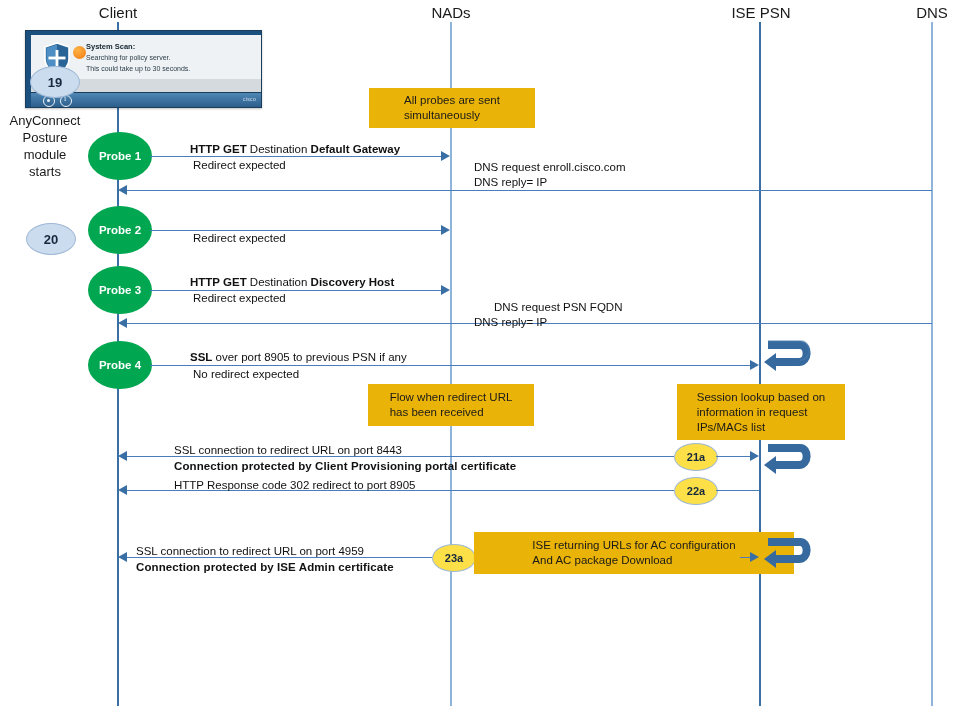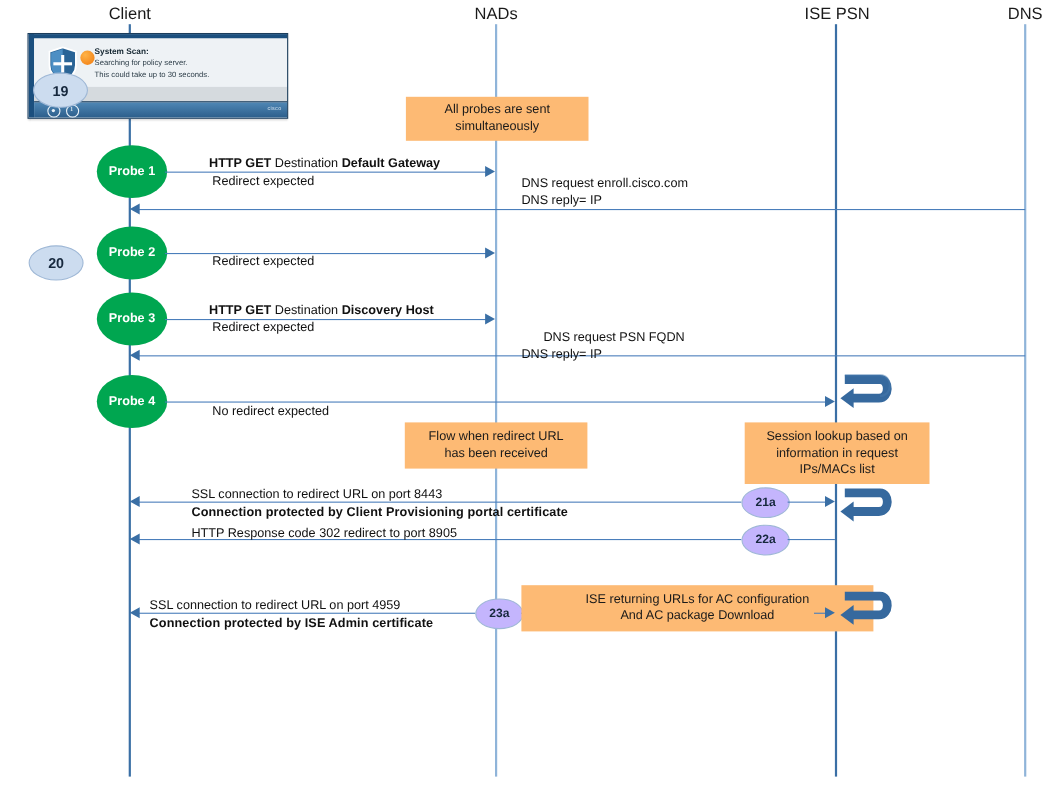--- a/index.html
+++ b/index.html
@@ -34,31 +34,31 @@
   .probe{
     position:absolute;width:64px;height:48px;border-radius:50%;
     background:#00a650;
     display:flex;align-items:center;justify-content:center;
     color:#ffffff;font-size:11.5px;font-weight:bold;
     box-shadow:0 0 0 0 rgba(0,0,0,0);
   }
   
   .step-badge{
     position:absolute;width:42px;height:26px;border-radius:50%;
-    background:#c4b5fd;border:1px solid #9fb8d6;
+    background:#fde047;border:1px solid #9fb8d6;
     display:flex;align-items:center;justify-content:center;
     font-size:11px;font-weight:bold;color:#16283d;
   }
   .step-badge.big{width:48px;height:30px;font-size:13px;font-weight:bold;background:#ccdcef;border-color:#9fb8d6;}
 
   
   .callout{
-    position:absolute;background:#fdba74;
+    position:absolute;background:#eab308;
     display:flex;align-items:center;justify-content:center;
-    text-align:center;font-size:11.5px;color:#1a1a1a;line-height:15px;
+    text-align:left;font-size:11.5px;color:#1a1a1a;line-height:15px;
     padding:2px 6px;box-sizing:border-box;
   }
 
   
   .caption{position:absolute;font-size:13px;color:#1a1a1a;text-align:center;line-height:17px;}
 
   
   .ac-window{
     position:absolute;left:25px;top:30px;width:235px;height:76px;
     background:#eef2f5;border:1px solid #1b3d5c;
@@ -124,20 +124,23 @@
     <div class="ac-greyband"></div>
     <div class="ac-footer">
       <div class="ac-gear"></div>
       <div class="ac-info"></div>
       <div class="ac-cisco">cisco</div>
     </div>
   </div>
 
   <div class="step-badge big" style="left:30px;top:66px;">19</div>
 
+  <div class="caption" style="left:0px;top:112px;width:90px;">
+    AnyConnect<br>Posture module<br>starts
+  </div>
 
   <div class="step-badge big" style="left:26px;top:223px;">20</div>
 
   <div class="callout" style="left:369px;top:88px;width:166px;height:40px;">
     All probes are sent<br>simultaneously
   </div>
 
   <div class="probe" style="left:88px;top:132px;">Probe 1</div>
   <div class="msg-line" style="left:150px;top:156px;width:294px;"></div>
   <div class="arrow-head right" style="left:441px;top:151px;"></div>
@@ -165,20 +168,23 @@
   <div class="msg-label" style="left:193px;top:291px;">Redirect expected</div>
 
   <div class="msg-line" style="left:126px;top:323px;width:806px;"></div>
   <div class="arrow-head left" style="left:118px;top:318px;"></div>
   <div class="msg-label" style="left:474px;top:300px;padding-left:20px;">DNS request PSN FQDN</div>
   <div class="msg-label" style="left:474px;top:315px;">DNS reply= IP</div>
 
   <div class="probe" style="left:88px;top:341px;">Probe 4</div>
   <div class="msg-line" style="left:150px;top:365px;width:602px;"></div>
   <div class="arrow-head right" style="left:750px;top:360px;"></div>
+  <div class="msg-label" style="left:190px;top:350px;">
+    <b>SSL</b> over port 8905 to previous PSN if any
+  </div>
   <div class="msg-label" style="left:193px;top:367px;">No redirect expected</div>
 
   <div class="loop" style="left:760px;top:336px;">
     <svg width="52" height="42" viewBox="0 0 52 42">
       <path d="M8 9 L40 9 C49 9 49 26 39 26 L14 26" fill="none" stroke="#36699e" stroke-width="8" stroke-linecap="butt"></path>
       <path d="M16 17 L16 35 L4 26 Z" fill="#36699e"></path>
       <path d="M8 5 L40 5 C52 5 52 24 40 24" fill="none" stroke="#4a7cb0" stroke-width="2" opacity=".45"></path>
     </svg>
   </div>
 

